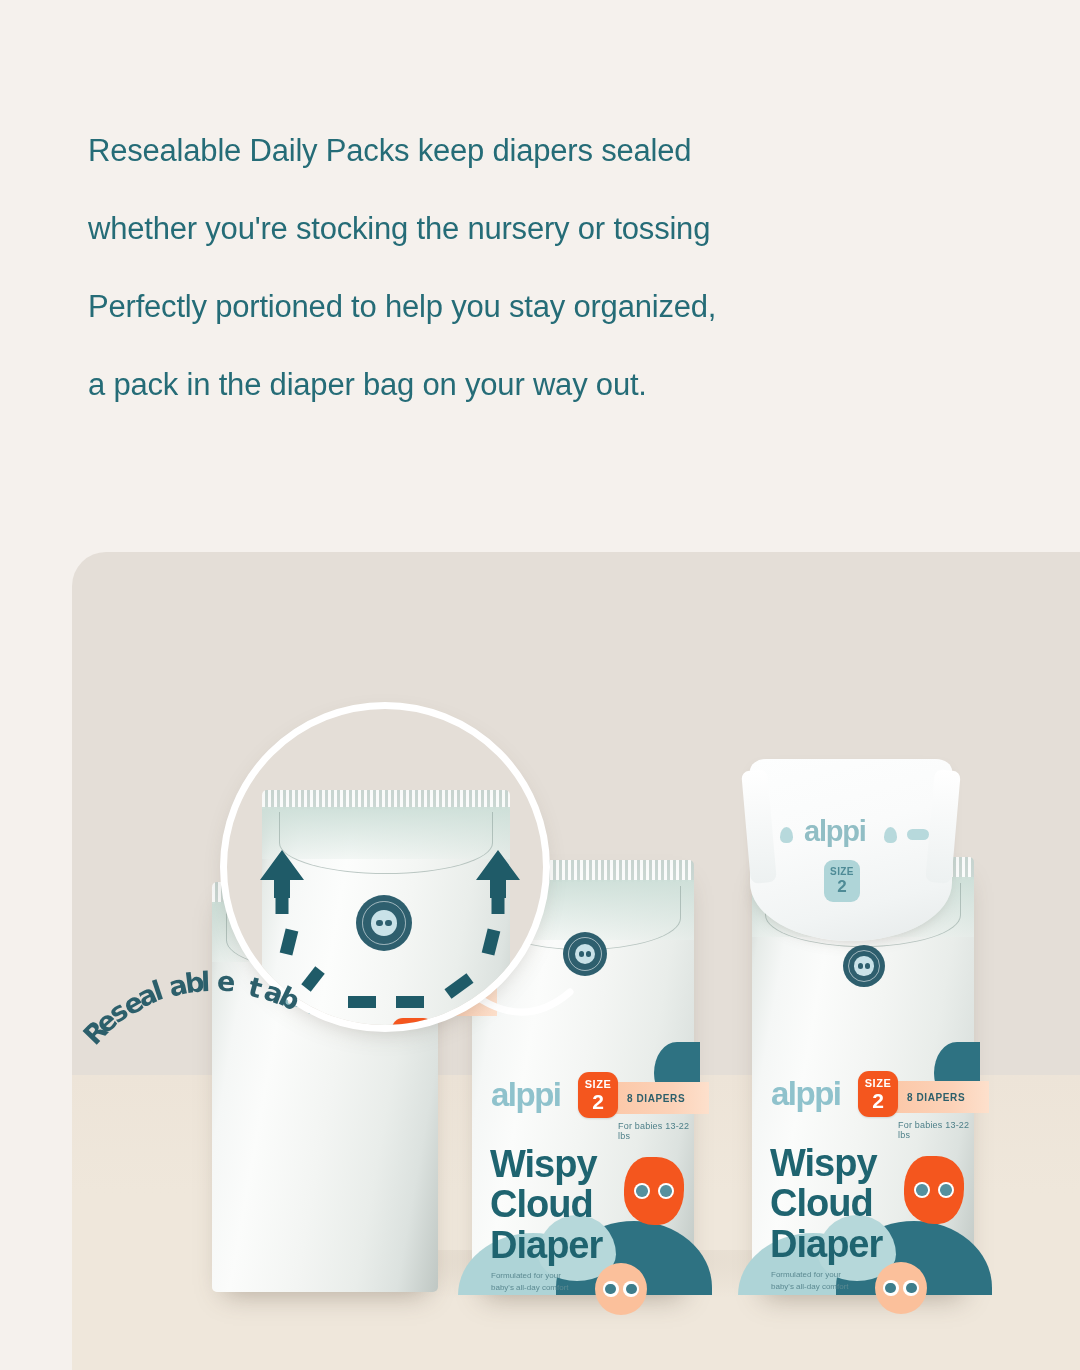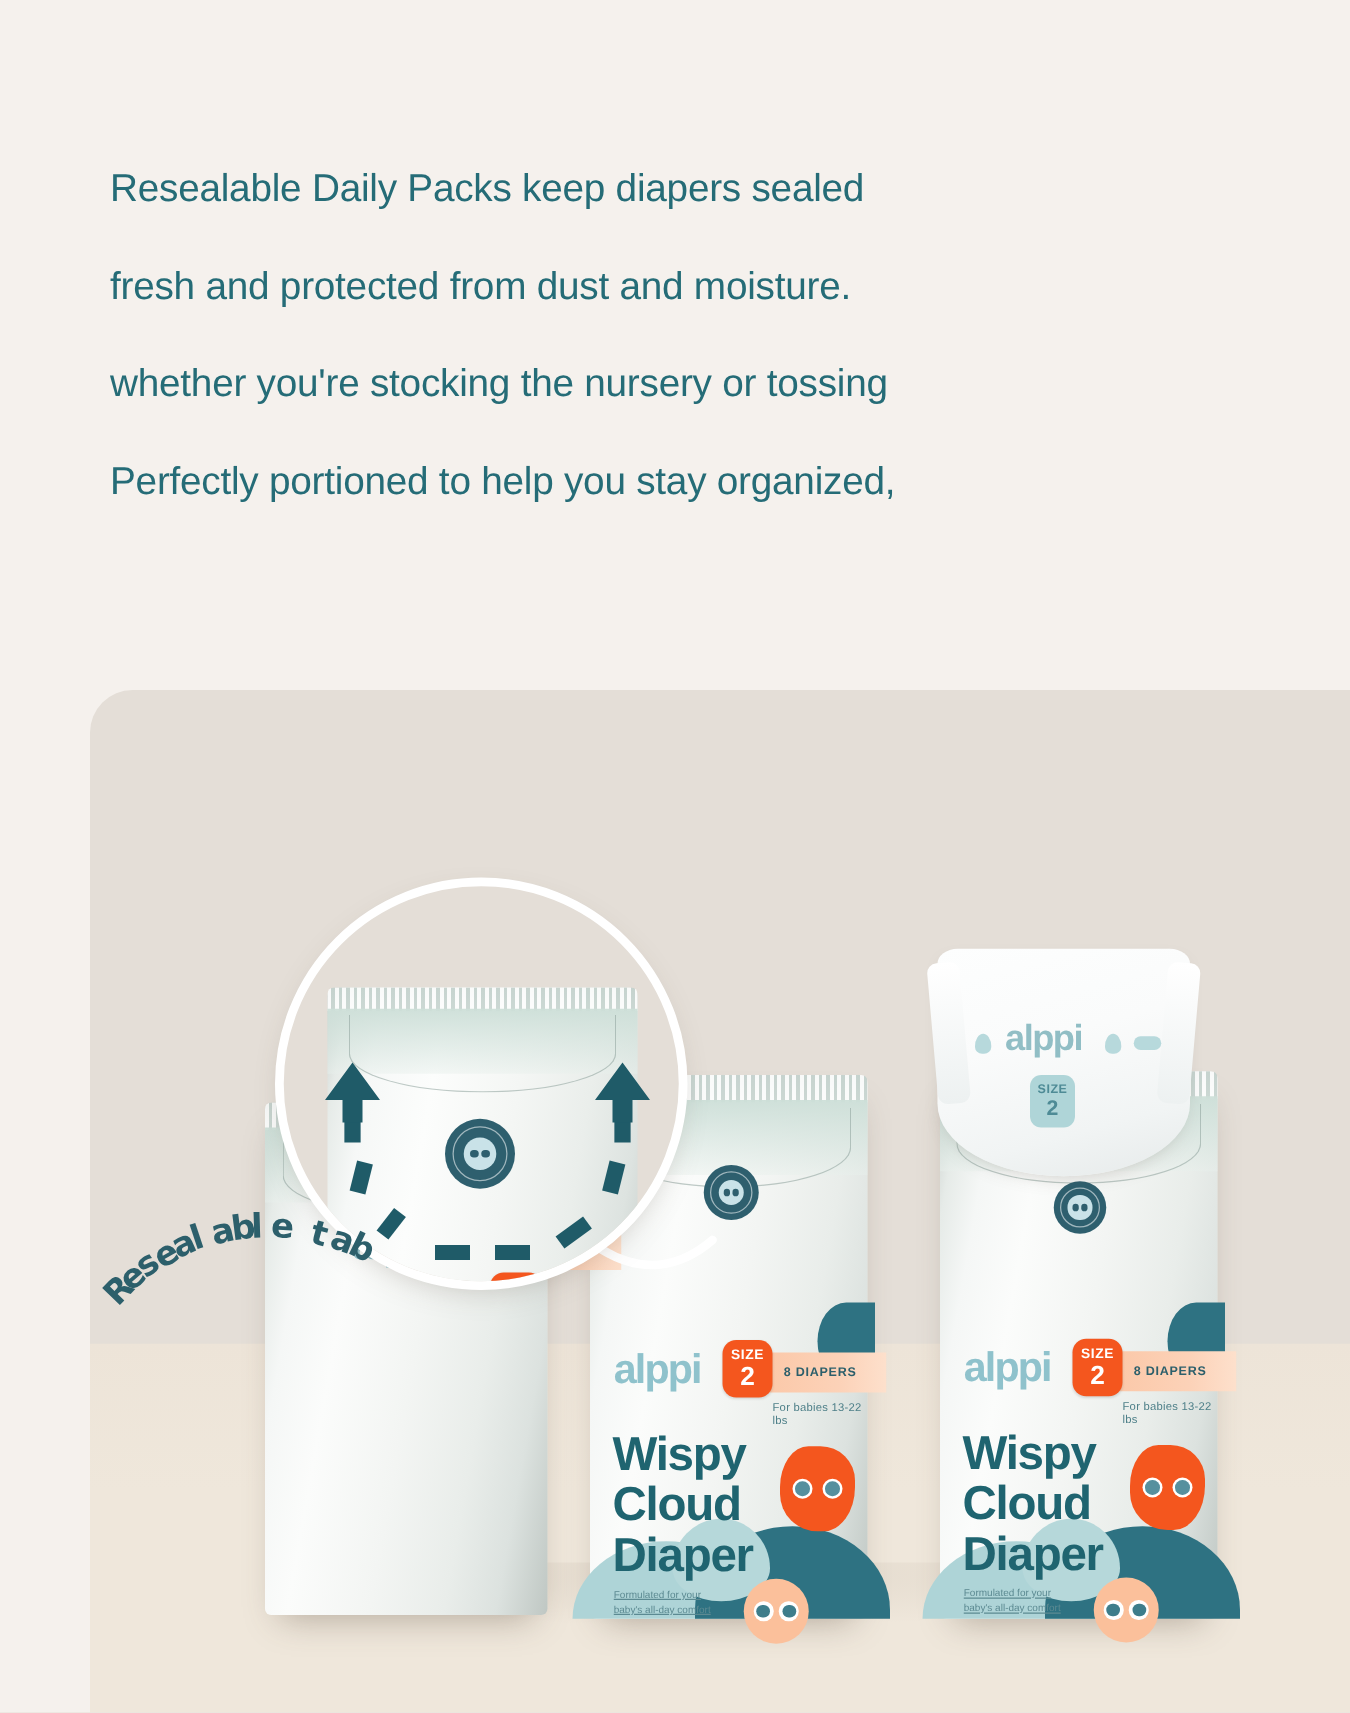--- a/index.html
+++ b/index.html
@@ -178,21 +178,20 @@
     line-height: 1.06;
     letter-spacing: -1px;
     z-index: 3;
   }
 
   .formulated {
     position: absolute;
     color: #5C8A92;
     line-height: 1.45;
     z-index: 3;
-    text-decoration: underline;
   }
 
   
   .blob-orange {
     position: absolute;
     background: #F4561E;
     border-radius: 38% 46% 42% 50% / 48% 40% 52% 44%;
     display: flex; align-items: center; justify-content: center; gap: 12%;
     z-index: 3;
   }
@@ -327,23 +326,23 @@
 
   
   .squiggle { position: absolute; z-index: 9; pointer-events: none; }
 </style>
 </head>
 <body>
 
 <div class="text-block">
   <div class="subcopy">
     <span class="ln">Resealable Daily Packs keep diapers sealed</span>
-    <span class="ln">fresh and protected from dust and moisture.</span>
     <span class="ln">whether you're stocking the nursery or tossing</span>
     <span class="ln">Perfectly portioned to help you stay organized,</span>
+    <span class="ln">a pack in the diaper bag on your way out.</span>
   </div>
 </div>
 
 <div class="panel">
 
   <div class="floor"></div>
   <div class="floor-shadow"></div>
 
   <div class="pack" style="left:400px; top:308px; width:222px; height:435px;">
     <div class="crimp"></div>

